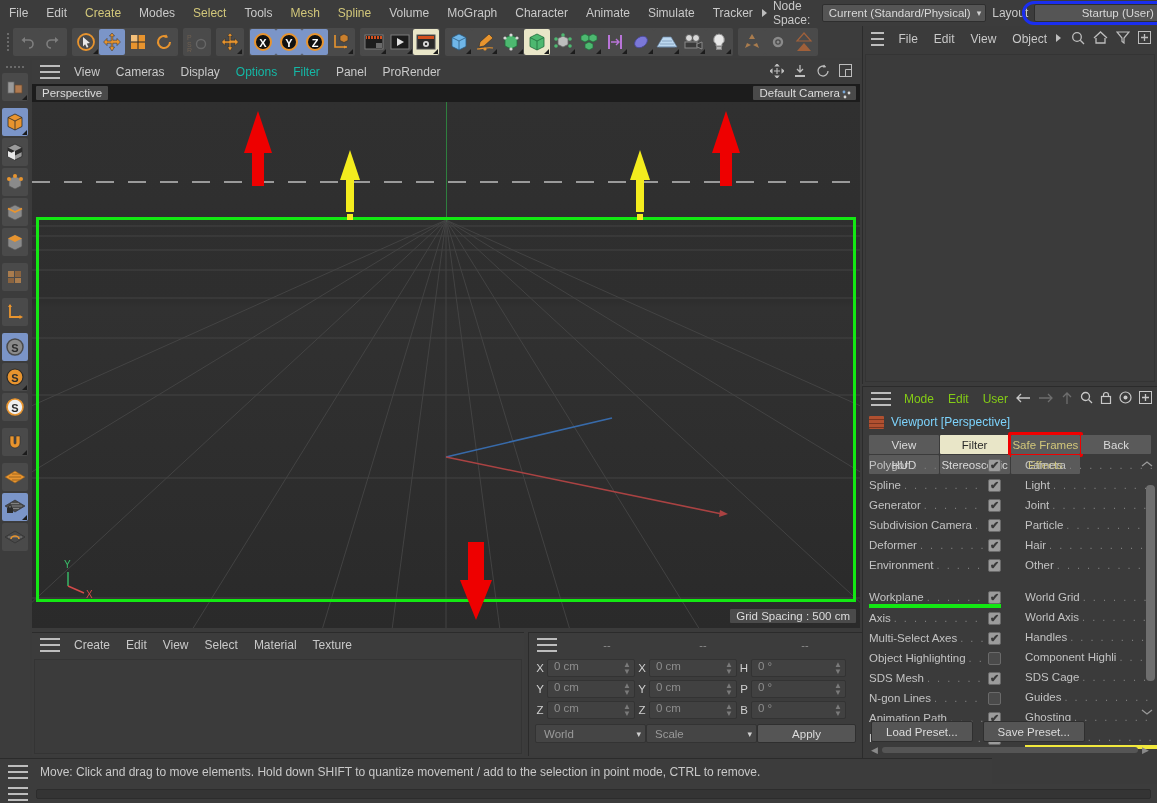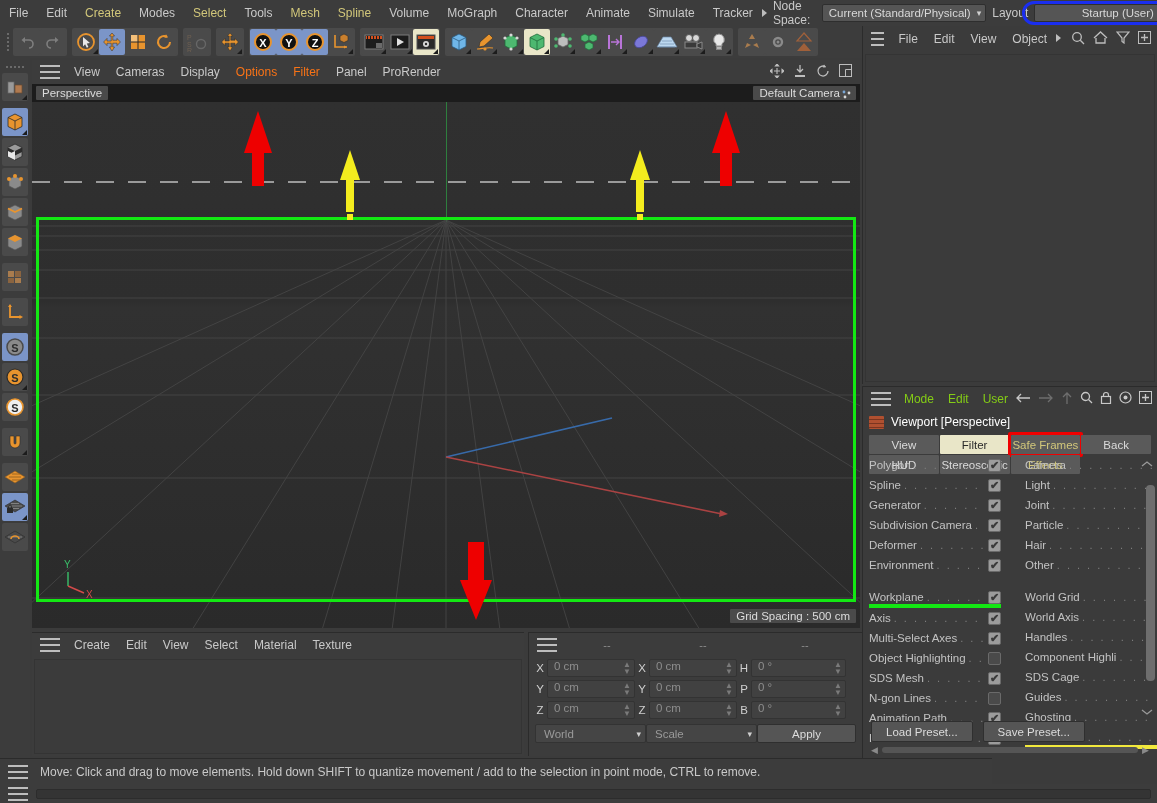--- a/index.html
+++ b/index.html
@@ -49,21 +49,21 @@
      box-shadow:4px 0 0 #6a6a6a,8px 0 0 #6a6a6a,-4px 0 0 #6a6a6a,-8px 0 0 #6a6a6a;}
   .lb { width:26px;height:28px;margin:1px 0; background:#4a4a4a; border-radius:2px;
         display:flex;align-items:center;justify-content:center; position:relative; }
   .lb.sel { background:#7b95c8; }
   .lsep { height:5px; }
 
   
   .vp-menu { position:absolute; left:32px; top:60px; width:828px; height:24px; background:#3c3c3c;
              display:flex; align-items:center; }
   .vp-menu .mi { padding:0 8px; line-height:24px; font-size:12px; color:#c9c9c9; }
-  .vp-menu .mi.hl { color:#f97316; }
+  .vp-menu .mi.hl { color:#14b8a6; }
   .burger { width:20px; height:14px; margin:0 6px 0 8px; display:flex; flex-direction:column; justify-content:space-between; }
   .burger span { display:block; height:2px; background:#bdbdbd; }
   .vp-icons { margin-left:auto; display:flex; align-items:center; gap:9px; padding-right:8px; color:#bdbdbd; }
 
   .viewport { position:absolute; left:32px; top:84px; width:828px; height:544px;
               background:#2d2d2d; overflow:hidden; }
   .vp-dark { position:absolute; left:0; top:0; width:100%; height:18px; background:#1c1c1c; }
   .vp-label { position:absolute; left:4px; top:2px; background:#4a4a4a; color:#dcdcdc;
               font-size:11.5px; padding:1px 6px; border-radius:1px; }
   .vp-cam { position:absolute; right:4px; top:2px; background:#4a4a4a; color:#dcdcdc;
@@ -122,21 +122,21 @@
   .om-menu .mi { padding:0 8px; line-height:26px; font-size:12px; color:#c9c9c9; }
   .om-icons { margin-left:auto; display:flex; align-items:center; gap:8px; padding-right:6px; color:#bdbdbd; }
   .om-body { position:absolute; left:2px; top:28px; right:2px; bottom:2px; background:#3b3b3b; border:1px solid #343434; }
 
   
   .attrs { position:absolute; left:862px; top:386px; width:295px; height:372px; background:#3b3b3b;
            border-left:1px solid #2b2b2b; border-top:1px solid #2b2b2b; }
   .at-menu { display:flex; align-items:center; height:24px; }
   .at-menu .mi { padding:0 7px; line-height:24px; font-size:12px; color:#84cc16; }
   .at-icons { margin-left:auto; display:flex; align-items:center; gap:7px; padding-right:5px; color:#bdbdbd; font-size:12px; }
-  .at-title { display:flex; align-items:center; gap:7px; height:22px; padding-left:6px; font-size:12px; color:#ffffff; }
+  .at-title { display:flex; align-items:center; gap:7px; height:22px; padding-left:6px; font-size:12px; color:#7dd3fc; }
   .brick { width:15px; height:13px; border-radius:1px; background:
       repeating-linear-gradient(#b05030 0 3px,#7a3520 3px 4px),
       repeating-linear-gradient(to right,#b05030 0 4px,#7a3520 4px 5px); }
   .tabrow { display:flex; height:19px; margin:2px 6px 0 6px; gap:1px; }
   .tab { flex:1; background:#5a5a5a; display:flex; align-items:center; justify-content:center;
          font-size:11.5px; color:#dadada; border-radius:1px; position:relative; }
   .tab.active { background:#e9e6c8; color:#2a2a2a; }
   .tab.olive { color:#d2c77a; }
   .redbox { position:absolute; left:-3px; top:-3px; right:-3px; bottom:-3px; border:3px solid #ef0000; border-radius:2px; }
 

